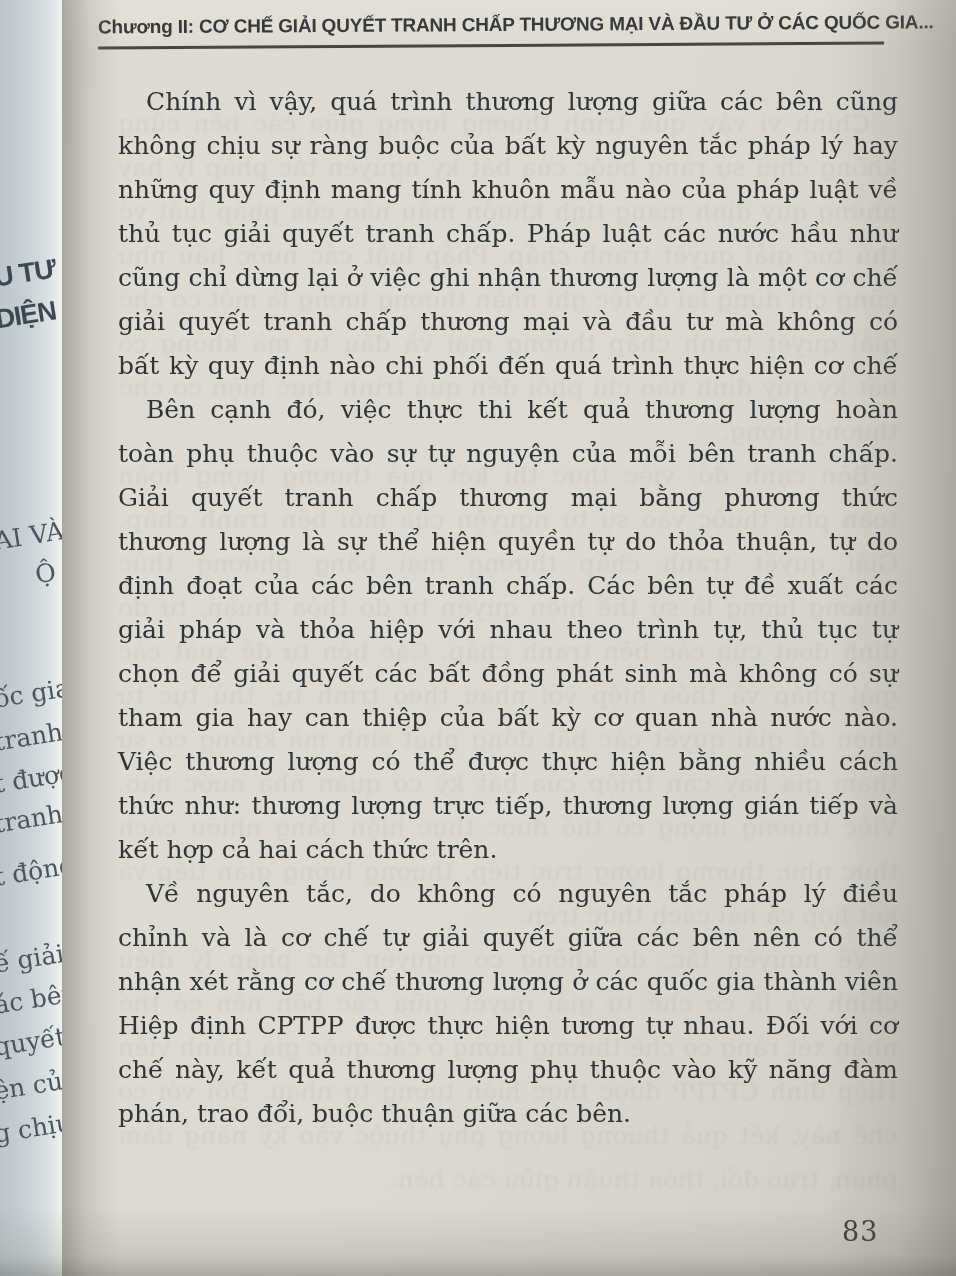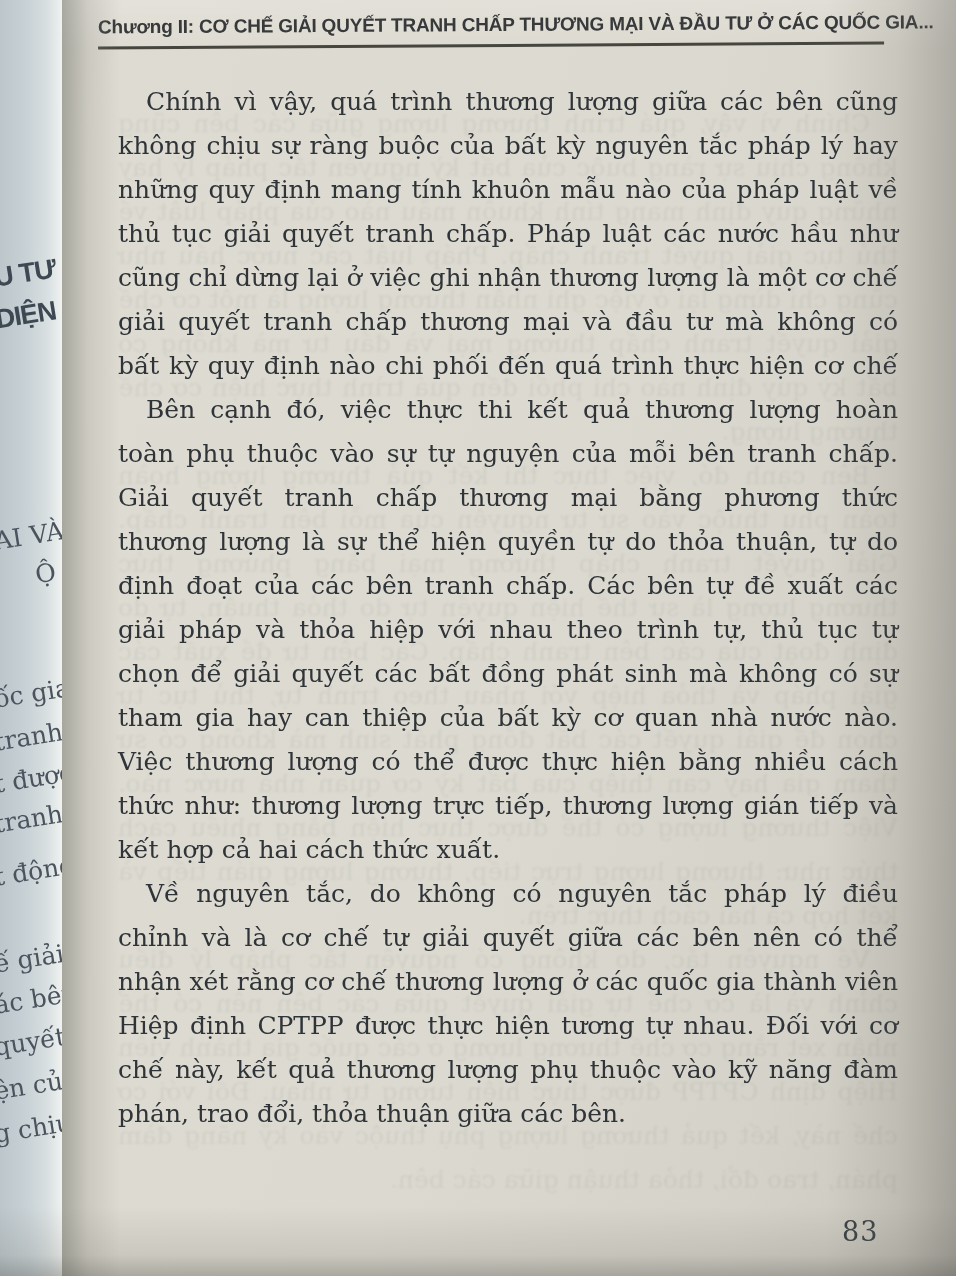--- a/index.html
+++ b/index.html
@@ -125,29 +125,29 @@
         <div class="tline first">Bên cạnh đó, việc thực thi kết quả thương lượng hoàn</div>
         <div class="tline">toàn phụ thuộc vào sự tự nguyện của mỗi bên tranh chấp.</div>
         <div class="tline">Giải quyết tranh chấp thương mại bằng phương thức</div>
         <div class="tline">thương lượng là sự thể hiện quyền tự do thỏa thuận, tự do</div>
         <div class="tline">định đoạt của các bên tranh chấp. Các bên tự đề xuất các</div>
         <div class="tline">giải pháp và thỏa hiệp với nhau theo trình tự, thủ tục tự</div>
         <div class="tline">chọn để giải quyết các bất đồng phát sinh mà không có sự</div>
         <div class="tline">tham gia hay can thiệp của bất kỳ cơ quan nhà nước nào.</div>
         <div class="tline">Việc thương lượng có thể được thực hiện bằng nhiều cách</div>
         <div class="tline">thức như: thương lượng trực tiếp, thương lượng gián tiếp và</div>
-        <div class="tline last">kết hợp cả hai cách thức xuất.</div>
+        <div class="tline last">kết hợp cả hai cách thức trên.</div>
       </div>
       <div>
         <div class="tline first">Về nguyên tắc, do không có nguyên tắc pháp lý điều</div>
         <div class="tline">chỉnh và là cơ chế tự giải quyết giữa các bên nên có thể</div>
         <div class="tline">nhận xét rằng cơ chế thương lượng ở các quốc gia thành viên</div>
         <div class="tline">Hiệp định CPTPP được thực hiện tương tự nhau. Đối với cơ</div>
         <div class="tline">chế này, kết quả thương lượng phụ thuộc vào kỹ năng đàm</div>
-        <div class="tline last">phán, trao đổi, thỏa thuận giữa các bên.</div>
+        <div class="tline last">phán, trao đổi, buộc thuận giữa các bên.</div>
       </div>
     </div>
 
   <div class="page-number">83</div>
 
   <div class="prev-strip">
       <div class="frag bold" style="top: 258px;">U TƯ</div>
       <div class="frag bold" style="top: 300px;">DIỆN</div>
       <div class="frag serif" style="top: 522px;">AI VÀ</div>
       <div class="frag serif" style="top: 562px;">Ộ</div>

